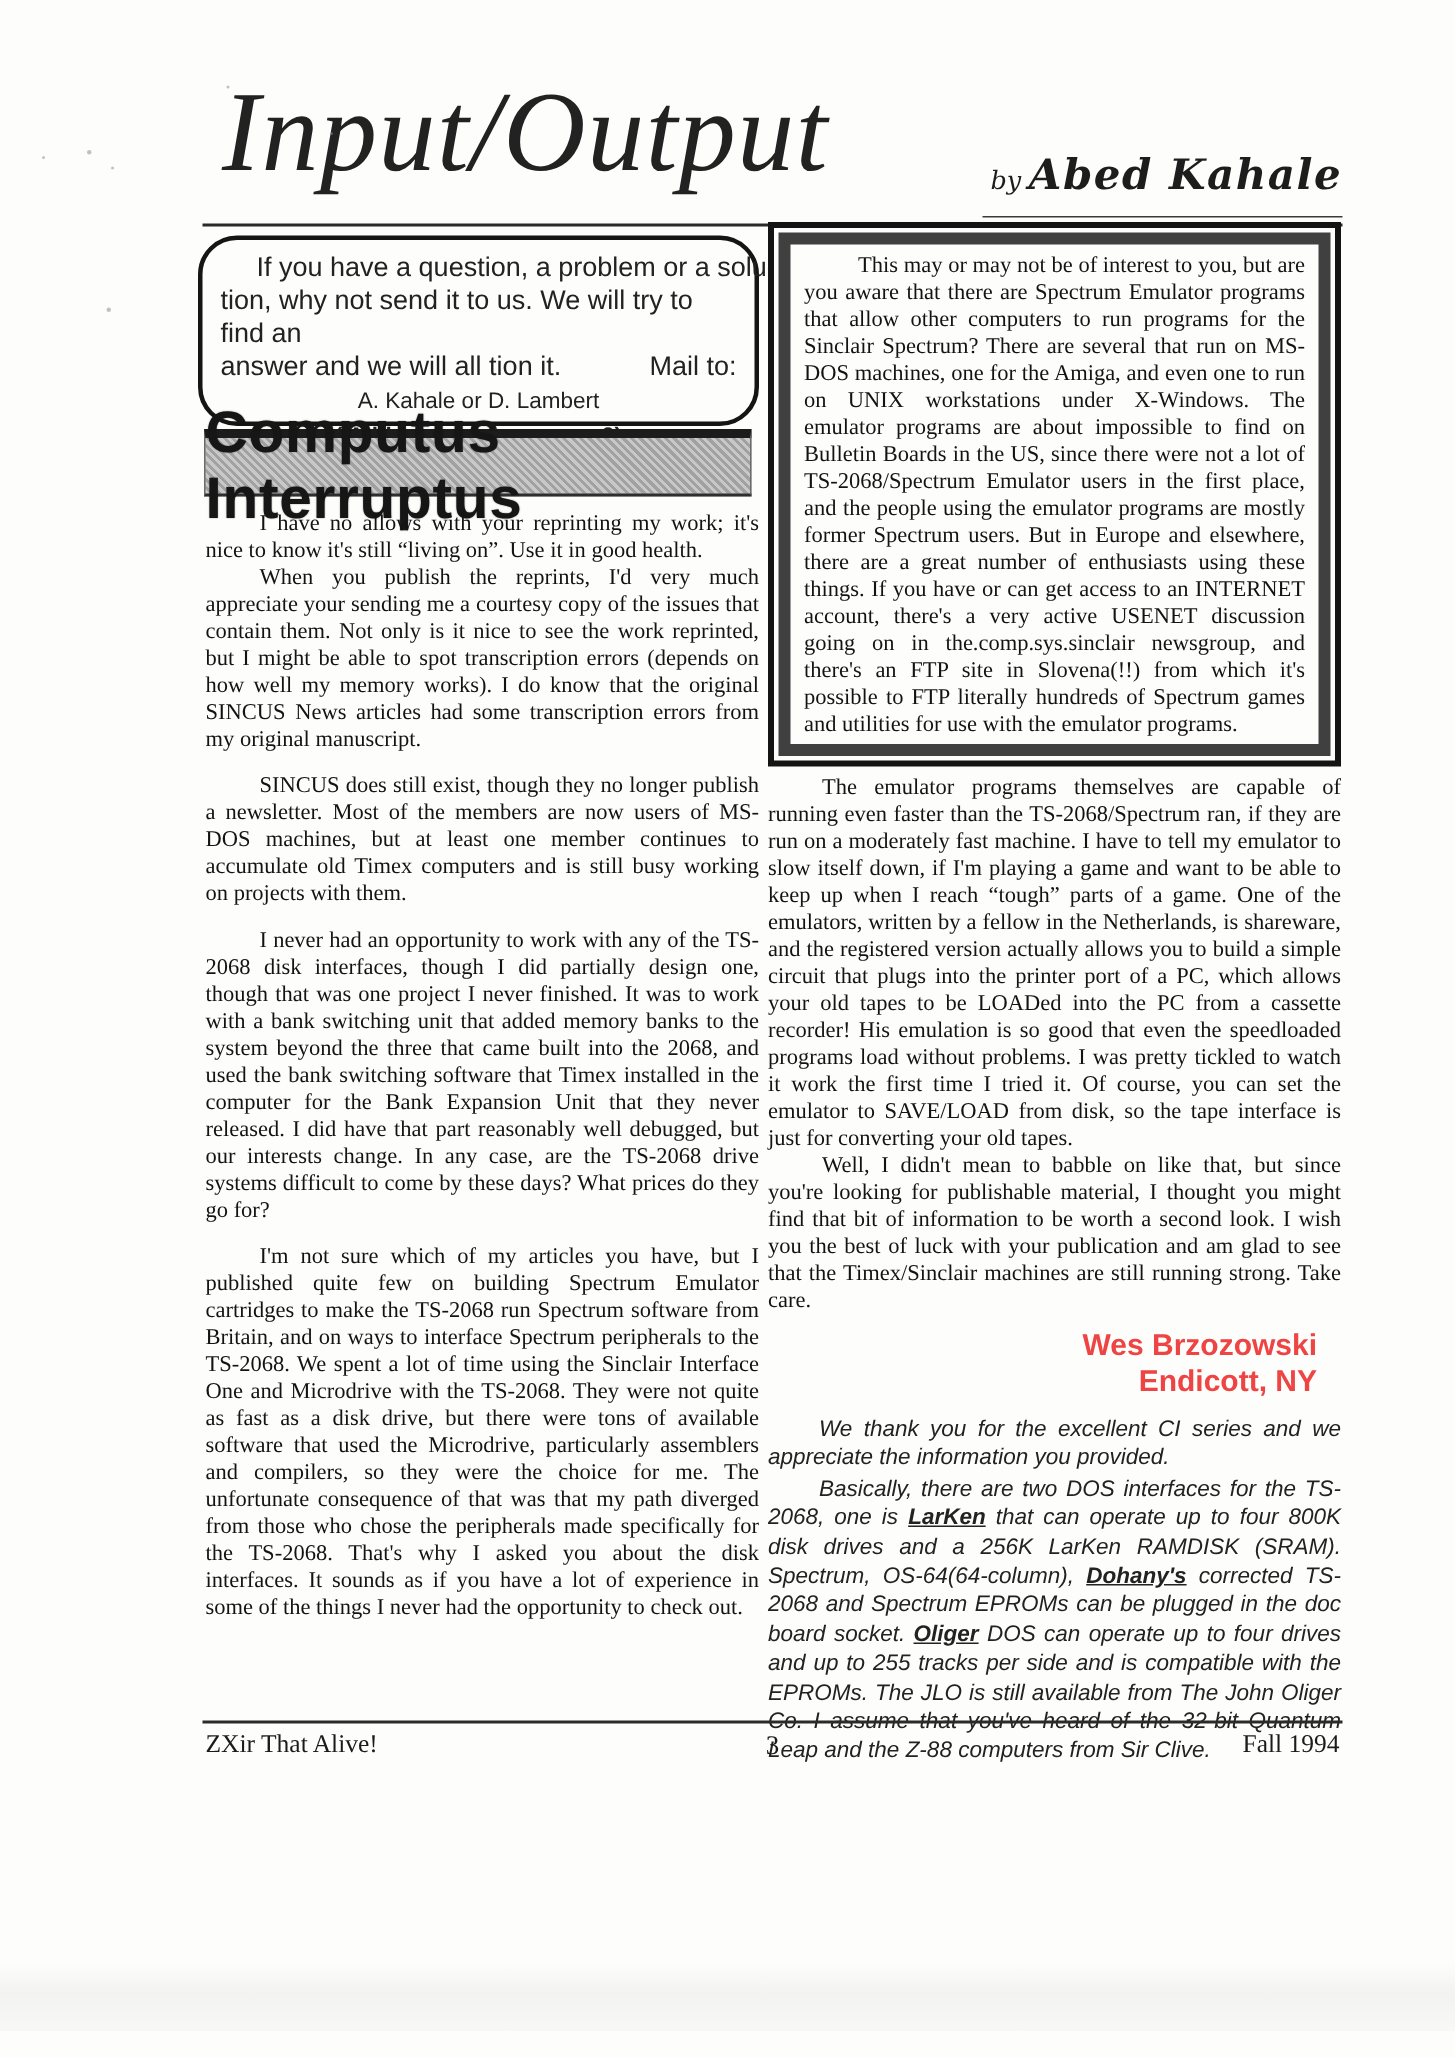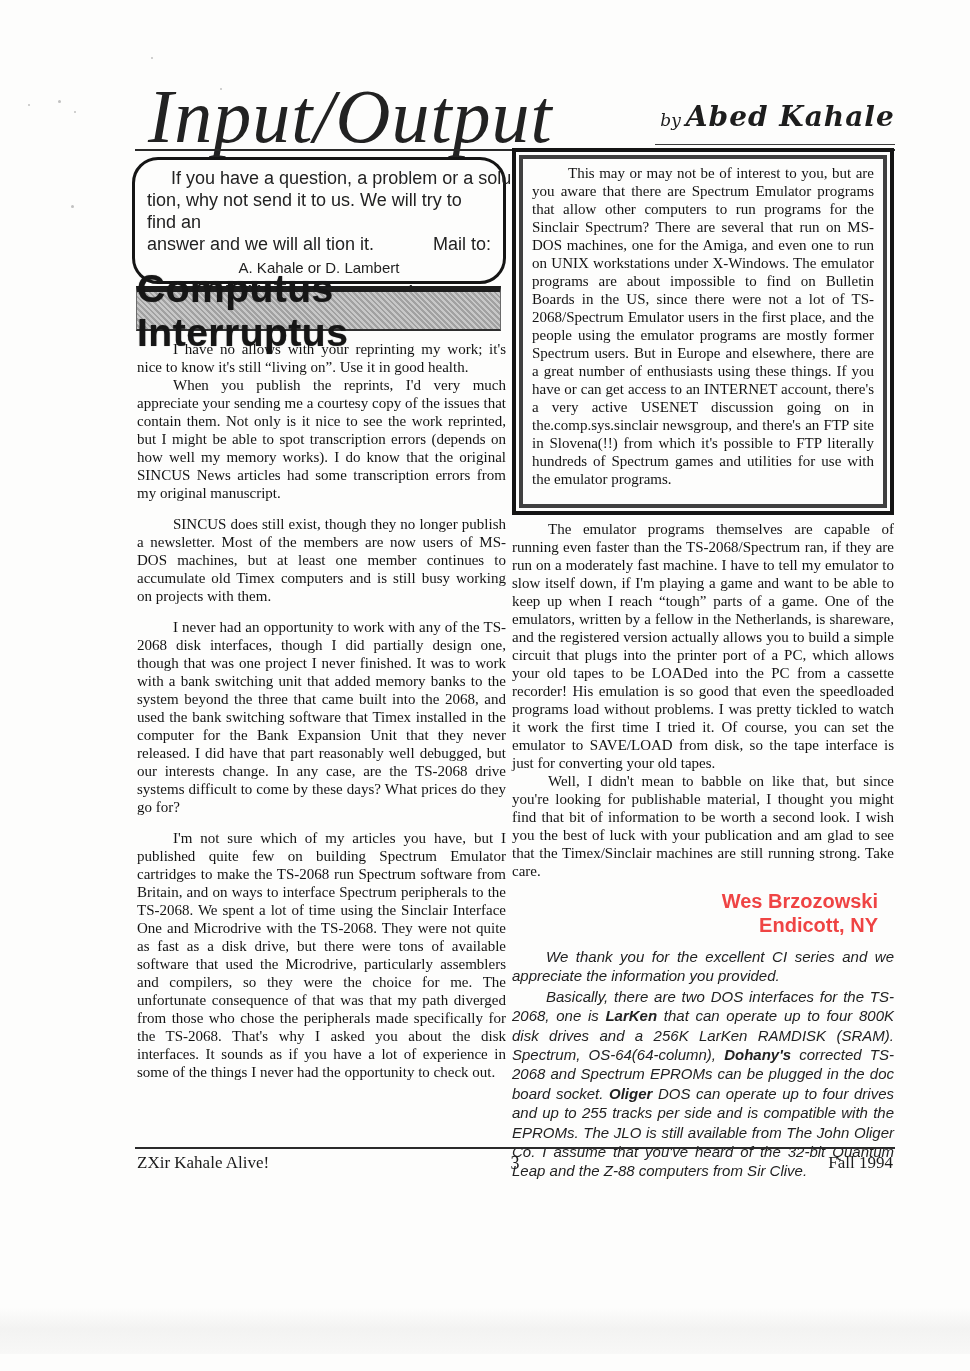--- a/index.html
+++ b/index.html
@@ -6,21 +6,21 @@
   .page{
     position:relative;
     width:970px;height:1371px;
     background:#fdfdfc;
     overflow:hidden;
     font-family:"Liberation Serif", serif;
     color:#181818;
   }
   
   .masthead{
-    position:absolute;left:148px;top:68px;width:470px;height:96px;
+    position:absolute;left:148px;top:40px;width:470px;height:96px;
     font-family:"Liberation Serif", serif;font-style:italic;
     font-size:76px;line-height:96px;letter-spacing:1px;color:#222;
     white-space:nowrap;
   }
   .byline{
     position:absolute;left:660px;top:100px;width:235px;height:46px;
     text-align:center;font-family:"DejaVu Serif", serif;font-style:italic;
     color:#1d1d1d;white-space:nowrap;
   }
   .byline .by{font-size:17px;}
@@ -60,32 +60,32 @@
   .colL{position:absolute;left:137px;top:340px;width:369px;}
   .colR{position:absolute;left:512px;top:148px;width:382px;}
   .body-par{
     margin:0;text-align:justify;text-indent:36px;
     font-size:15px;line-height:18px;color:#131313;
   }
   .gap{margin-top:13px;}
   .tight{margin-top:5px;}
 
   .emubox{box-sizing:border-box;border:4px solid #141414;padding:3px;background:#fdfdfc;}
-  .emubox-inner{border:4px solid #404040;padding:5px 9px 16px 9px;}
+  .emubox-inner{border:8px solid #404040;padding:5px 9px 4px 9px;}
 
   .signature{
     margin-top:9px;padding-right:16px;text-align:right;
     font-family:"Liberation Sans", sans-serif;font-weight:600;
     font-size:20px;line-height:24px;color:#ef4444;
   }
   .reply{margin-top:10px;font-family:"Liberation Sans", sans-serif;font-style:italic;
     font-size:15px;line-height:19.4px;color:#222;}
   .reply p{margin:0;text-align:justify;text-indent:34px;}
   .reply p + p{margin-top:1px;}
-  .seg-bold{font-weight:bold;}
+  .seg-bold{font-weight:bold;text-decoration:underline;}
 
   
   .footrule{position:absolute;left:135px;top:1147px;width:760px;height:2px;background:#2b2b2b;}
   .footer{
     position:absolute;left:137px;top:1153px;width:756px;height:24px;
     font-size:17px;color:#1b1b1b;
   }
   .footer .fl{position:absolute;left:0;top:0;}
   .footer .fc{position:absolute;left:0;right:0;text-align:center;font-size:18px;}
   .footer .fr{position:absolute;right:0;top:0;}
@@ -147,21 +147,21 @@
       <div>Endicott, NY</div>
     </div>
     <div class="reply">
       <p><span>We thank you for the excellent CI series and we appreciate  the information you provided.</span></p>
       <p><span>Basically, there are two DOS interfaces for the TS-2068, one is </span><span class="seg-bold">LarKen</span><span> that can operate up to four 800K disk drives and a 256K LarKen RAMDISK (SRAM).  Spectrum, OS-64(64-column), </span><span class="seg-bold">Dohany's</span><span> corrected TS-2068 and Spectrum EPROMs can be plugged in the doc board socket.  </span><span class="seg-bold">Oliger</span><span> DOS can operate up to four drives and up to 255 tracks per side and is compatible with the EPROMs.  The JLO is still available from The John Oliger Co.  I assume that you've heard of the 32-bit Quantum Leap and the Z-88 computers from Sir Clive.</span></p>
     </div>
   </div>
 
   <div class="footrule"></div>
   <div class="footer">
-    <span class="fl">ZXir Kahale Alive!</span>
+    <span class="fl">ZXir That Alive!</span>
     <span class="fc">3</span>
     <span class="fr">Fall 1994</span>
   </div>
 
   <div class="band"></div>
   <div class="speck" style="left:58px;top:100px;width:3px;height:3px;"></div>
   <div class="speck" style="left:74px;top:111px;width:2px;height:2px;"></div>
   <div class="speck" style="left:28px;top:104px;width:2px;height:2px;"></div>
   <div class="speck" style="left:71px;top:205px;width:3px;height:3px;"></div>
   <div class="speck" style="left:220px;top:88px;width:2px;height:2px;"></div>

